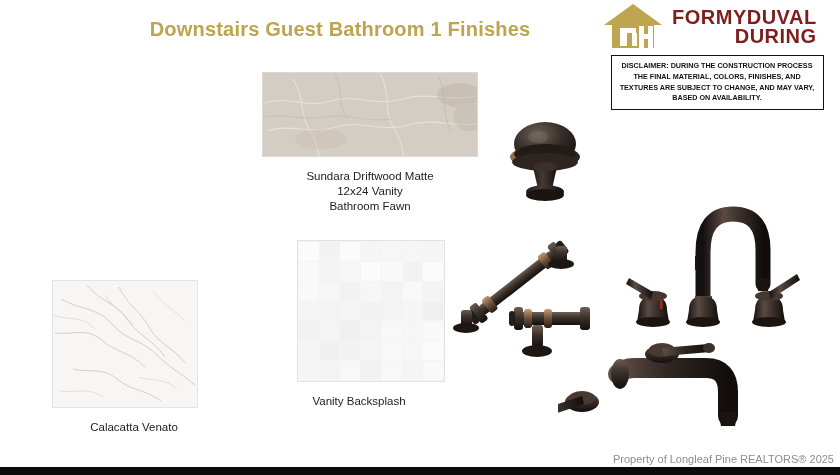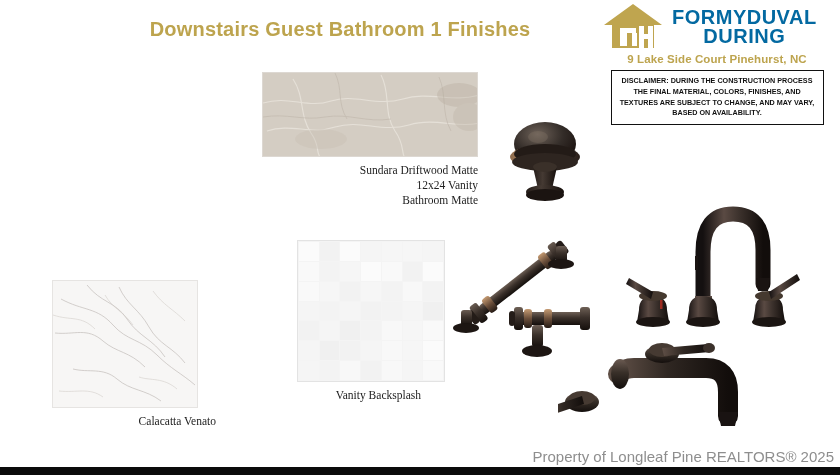--- a/index.html
+++ b/index.html
@@ -16,44 +16,43 @@
     position: absolute; left: 110px; top: 18px; width: 460px;
     text-align: center;
     font-size: 20px; font-weight: bold; letter-spacing: .2px;
     color: #bda44e;
   }
 
   .brand-block { position: absolute; right: 8px; top: 2px; width: 230px; }
   .brand-row { display: flex; align-items: center; gap: 8px; justify-content: flex-start; }
   .logo-mark { width: 62px; height: 48px; flex: 0 0 62px; }
   .brand-words {
-    color: #0369a1; font-weight: bold; line-height: .94;
-    font-size: 20px; letter-spacing: .5px; text-align: center;
+    color: #7f1d1d; font-weight: bold; line-height: .94;
+    font-size: 20px; letter-spacing: .5px; text-align: right;
     padding-top: 2px;
   }
   .brand-words .l2 { display:block; }
   .brand-address {
     margin-top: 3px; text-align: center;
     font-size: 11.5px; font-weight: bold; color: #bda44e; letter-spacing: .1px;
     white-space: nowrap;
   }
   .disclaimer {
     margin: 5px auto 0; width: 213px;
     border: 1.5px solid #111; background: #fff;
     padding: 5px 4px 5px 4px;
     font-size: 7.2px; line-height: 1.5; color: #111;
     text-align: center; font-weight: 600;
   }
 
   
   .fig { position: absolute; }
   .fig .cap {
-    text-align: right; color: #222; font-size: 11.5px; line-height: 1.32;
-    margin-top: 6px;
-    font-family: Liberation Serif, serif;
+    text-align: center; color: #222; font-size: 11.5px; line-height: 1.32;
+    margin-top: 12px;
   }
   .fig .cap .l { display: block; }
 
   
   .door-wrap { position:absolute; left:76px; top:60px; width:106px; height:190px; }
   .door {
     position:absolute; inset:0; border:1px solid #c9b9a3;
     background: linear-gradient(180deg,#c49a6c,#bb8f60);
     overflow:hidden;
   }
@@ -104,21 +103,21 @@
     display:grid; grid-template-columns:repeat(7,1fr); grid-template-rows:repeat(7,1fr);
     gap:1px; padding:1px; }
   .mosaic i { display:block; background:#fbfbfb; }
 
   
   .hw { position:absolute; }
 
   
   .footer-credit {
     position:absolute; right:6px; bottom:10px;
-    font-size:15px; color:#8e8e8e; white-space:nowrap;margin-top:8px;
+    font-size:11px; color:#8e8e8e; white-space:nowrap;margin-top:8px;
   }
   .bottom-bar { position:absolute; left:0; right:0; bottom:0; height:8px; background:#0b0b0b; }
 </style>
 </head>
 <body>
 
 <div id="board">
 
   <div class="page-title">Downstairs Guest Bathroom 1 Finishes</div>
 
@@ -135,21 +134,20 @@
           <rect x="48" y="24" width="5" height="22" fill="#ffffff" opacity="0"></rect>
           <rect x="37" y="32" width="13" height="5" fill="#ffffff"></rect>
           <rect x="46" y="24" width="5" height="22" fill="#ffffff"></rect>
         </svg>
       </span>
       <span class="brand-words">
         <span class="l1">FORMYDUVAL</span>
         <span class="l2">DURING</span>
       </span>
     </div>
-    <div class="brand-address">9 Lake Side Court Pinehurst, NC</div>
     <div class="disclaimer">DISCLAIMER: DURING THE CONSTRUCTION PROCESS THE FINAL MATERIAL, COLORS, FINISHES, AND TEXTURES ARE SUBJECT TO CHANGE, AND MAY VARY, BASED ON AVAILABILITY.</div>
   </div>
 
 
   <div class="fig" style="left:52px; top:280px; width:164px;">
     <div class="slab-wrap" style="position:relative; left:0; top:0;">
       <div class="slab">
         <svg width="146" height="128" viewBox="0 0 146 128" aria-hidden="true">
           <rect width="146" height="128" fill="#f7f6f5"></rect>
           <g stroke="#b9b3ae" fill="none" stroke-width="0.8" opacity="0.75">
@@ -192,21 +190,21 @@
             <ellipse cx="196" cy="22" rx="22" ry="12" fill="#b5aa9c"></ellipse>
             <ellipse cx="206" cy="44" rx="16" ry="14" fill="#bdb2a4"></ellipse>
             <ellipse cx="58" cy="66" rx="26" ry="10" fill="#c6bdb1"></ellipse>
           </g>
         </svg>
       </div>
     </div>
     <div class="cap">
       <span class="l">Sundara Driftwood Matte</span>
       <span class="l">12x24 Vanity</span>
-      <span class="l">Bathroom Matte</span>
+      <span class="l">Bathroom Fawn</span>
     </div>
   </div>
 
   <div class="fig" style="left:297px; top:240px; width:124px;">
     <div class="mos-wrap" style="position:relative; left:0; top:0;">
       <div class="mosaic" id="mosaic-grid">
           <i style="background: rgb(251, 251, 251); filter: brightness(1);"></i>
           <i style="background: rgb(251, 251, 251); filter: brightness(0.964);"></i>
           <i style="background: rgb(251, 251, 251); filter: brightness(1);"></i>
           <i style="background: rgb(251, 251, 251); filter: brightness(0.976);"></i>

